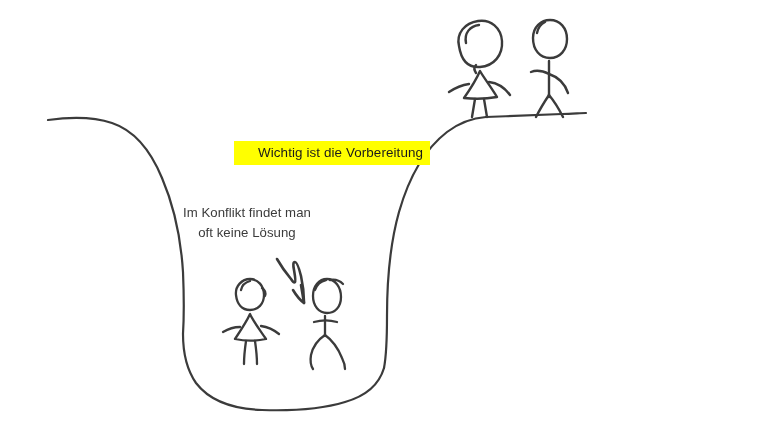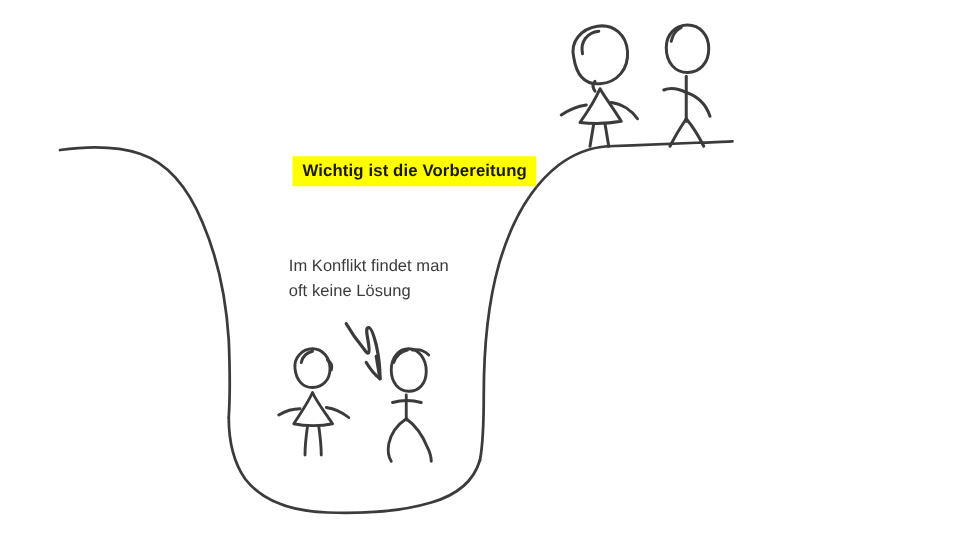--- a/index.html
+++ b/index.html
@@ -34,40 +34,39 @@
     color: #3b3b3b;
     font-family: "Liberation Sans", sans-serif;
     font-size: 13.2px;
     line-height: 19.5px;
     white-space: pre;
     letter-spacing: 0.05px;
   }
   #left-caption {
     left: 183px;
     top: 203px;
-    text-align: left;
-    margin-left: 48px;
+    text-align: center;
   }
   #right-caption {
     left: 466px;
     top: 144px;
     text-align: left;
   }
   #highlight-note {
     position: absolute;
     left: 234px;
-    top: 125px;
+    top: 141px;
     background: #ffff00;
     color: #1a1a1a;
     font-family: "Liberation Sans", sans-serif;
     font-size: 13.4px;
-    font-weight: bold;
+    font-weight: normal;
     line-height: 24px;
     height: 24px;
-    padding: 0 7px 0 8px;
+    padding: 0 7px 0 24px;
     white-space: pre;
     letter-spacing: 0.1px;
     box-sizing: border-box;
   }
 </style>
 </head>
 <body>
 
 <div id="slide">
 

